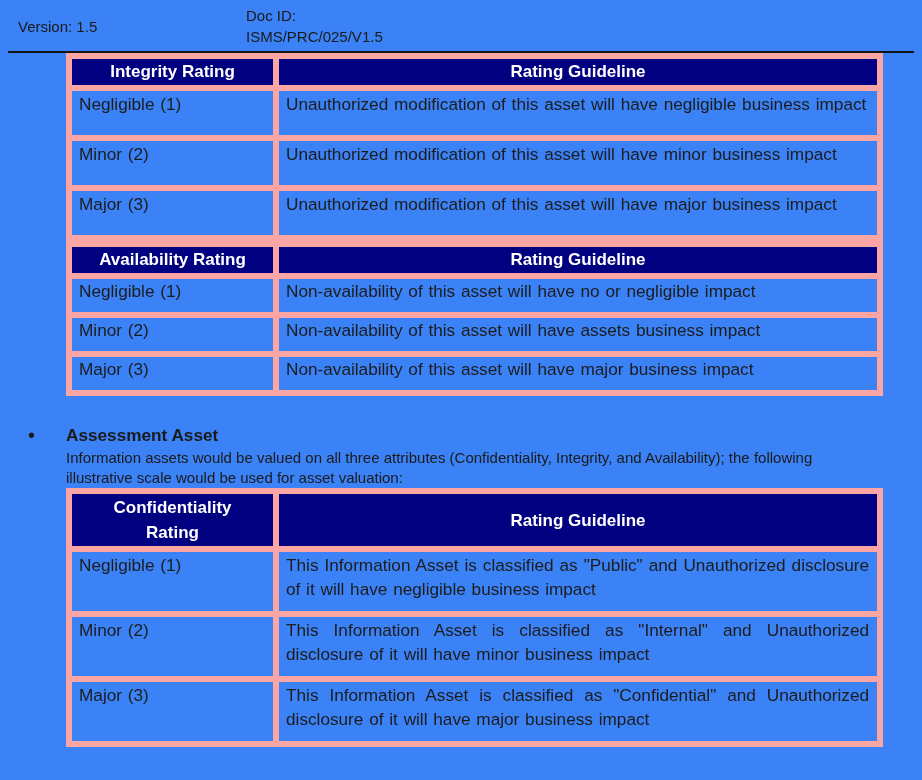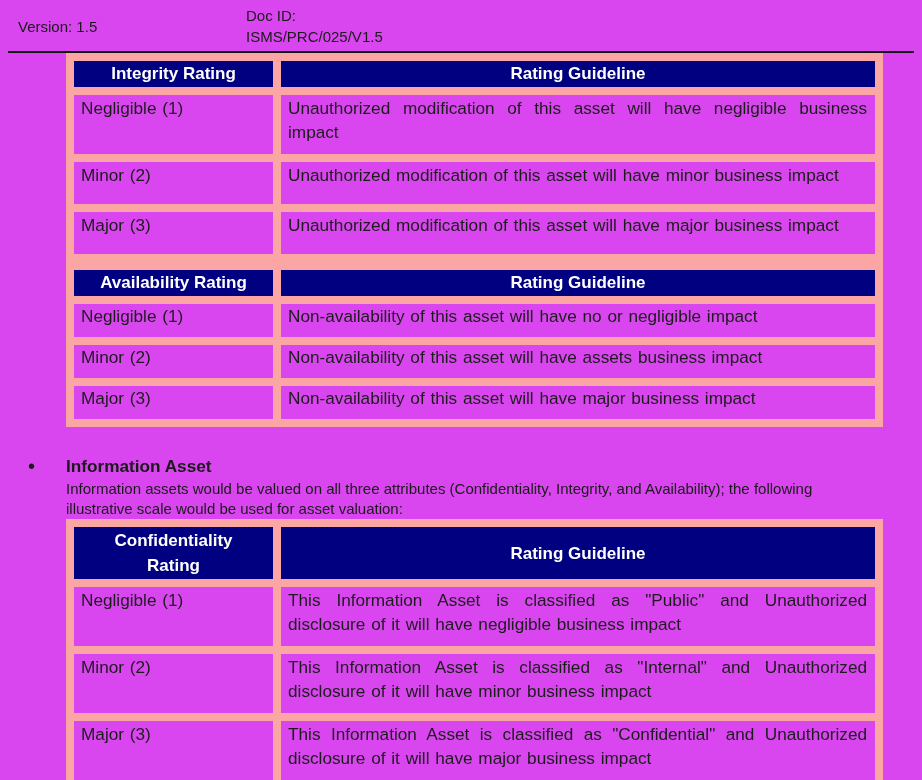--- a/index.html
+++ b/index.html
@@ -3,39 +3,39 @@
 <meta charset="utf-8">
 <style>
   * { box-sizing: border-box; }
   html, body { margin: 0; padding: 0; }
   body {
     width: 922px; height: 780px;
     background: #ffffff;
     font-family: "Liberation Sans", sans-serif;
     color: #1a1a1a;
   }
-  .page { position: relative; width: 922px; height: 780px; overflow: hidden; background: #d946ef; }
+  .page { position: relative; width: 922px; height: 780px; overflow: hidden; background: #3b82f6; }
 
   
   .doc-header {
     display: flex; align-items: center;
     height: 48px; padding: 4px 10px 0 18px;
   }
   .hdr-left  { width: 228px; font-size: 15px; }
   .hdr-center{ flex: 1; text-align: center; font-size: 15.5px; }
   .hdr-right { width: 224px; text-align: left; font-size: 15px; line-height: 21px; }
   .rule { margin: 3px 8px 0 8px; border-top: 2px solid #141414; height: 0; }
 
   
   .content { margin-left: 66px; width: 817px; }
 
   
   table.rating { border-collapse: collapse; width: 817px; table-layout: fixed; margin: 0; }
   table.rating { border: 3px solid #000080; }
-  .rating th, .rating td { border: 8px solid #fca5a5; }
+  .rating th, .rating td { border: 6px solid #fca5a5; }
   .rating th {
     background: #000080; color: #ffffff;
     font-weight: bold; font-size: 17px;
     text-align: center; padding: 1px 6px;
     height: 26px; line-height: 24px;
     vertical-align: middle;
   }
   .rating .col1 { width: 207px; }
   .rating td {
     font-size: 17.2px; color: #1c1c1c;
@@ -119,21 +119,21 @@
           <td>Non-availability of this asset will have major business impact</td>
         </tr>
       </tbody>
     </table>
 
   </div>
 
   <div class="bullet-row">
     <span class="bullet-marker">•</span>
     <div class="bullet-content">
-      <div class="bullet-heading">Information Asset</div>
+      <div class="bullet-heading">Assessment Asset</div>
       <div class="bullet-body">Information assets would be valued on all three attributes (Confidentiality, Integrity, and Availability); the following illustrative scale would be used for asset valuation:</div>
     </div>
   </div>
 
   <div class="content">
 
     <table class="rating t3">
       <thead>
         <tr>
           <th class="col1">

